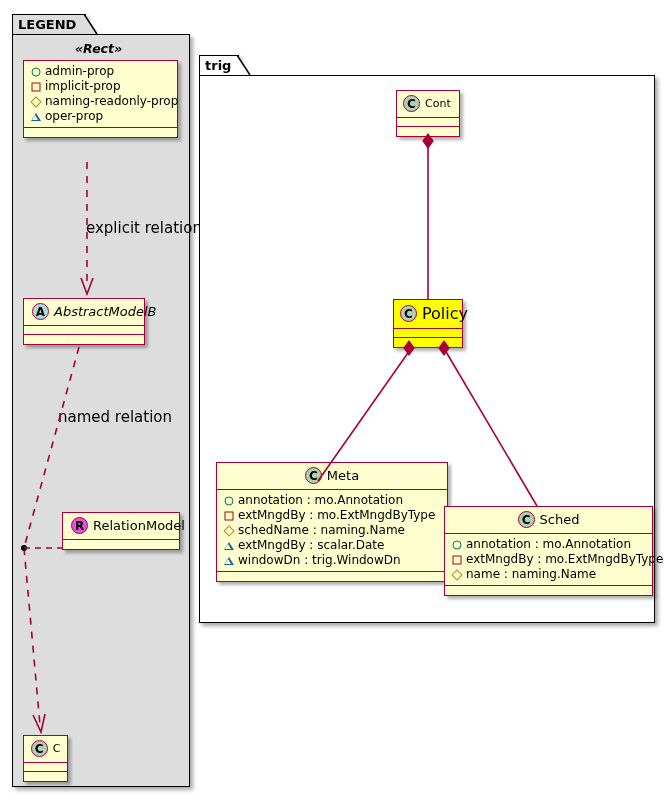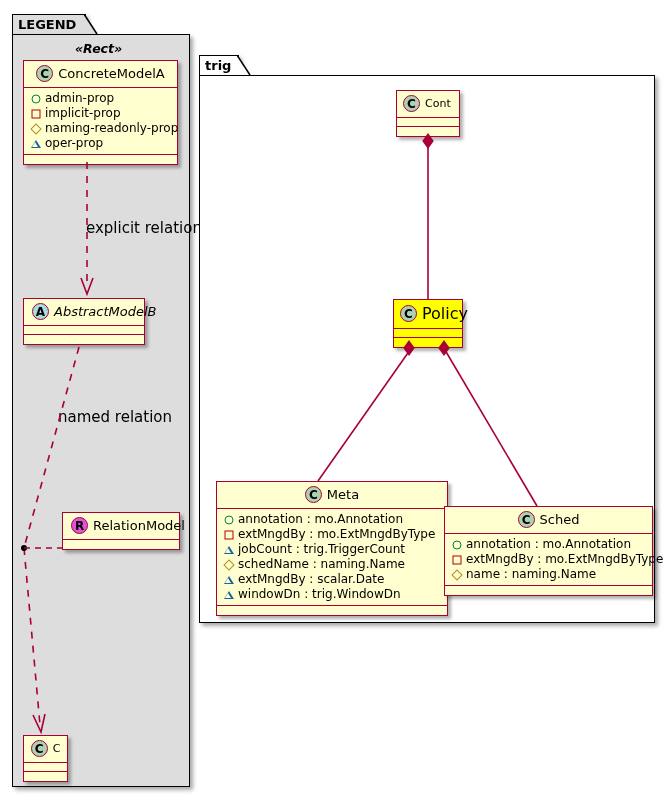--- a/index.html
+++ b/index.html
@@ -219,23 +219,20 @@
           <path d="M13,20 L13,21" stroke="#000000" stroke-width="1.5" fill="none"></path>
         </svg>
       </span>
     </div>
     <div class="pkg-body shadow-b" style="left:12px; top:34px; width:178px; height:753px;"></div>
   </div>
 
   <div class="stereotype" style="left:75px; top:41px;">«Rect»</div>
 
   <div class="cls" style="left:23px; top:60px; width:155px;">
-    <div class="cls-head">
-      <span class="badge c">C</span><span class="name">ConcreteModelA</span>
-    </div>
     <div class="cls-attrs">
       <div class="attr">
         <span class="vis circle">
             <i></i>
           </span>
         <span>admin-prop</span>
       </div>
       <div class="attr">
         <span class="vis square">
             <i></i>
@@ -307,42 +304,36 @@
   </div>
 
   <div class="cls highlight" style="left:393px; top:299px; width:70px;">
     <div class="cls-head" style="padding:4px 6px 5px 6px;">
       <span class="badge c">C</span><span class="name" style="font-size:16px;">Policy</span>
     </div>
     <div class="cls-attrs empty"></div>
     <div class="cls-methods"></div>
   </div>
 
-  <div class="cls" style="left:216px; top:481px; width:232px;">
+  <div class="cls" style="left:216px; top:462px; width:232px;">
     <div class="cls-head">
       <span class="badge c">C</span><span class="name">Meta</span>
     </div>
     <div class="cls-attrs">
       <div class="attr">
         <span class="vis circle">
             <i></i>
           </span>
         <span>annotation : mo.Annotation</span>
       </div>
       <div class="attr">
         <span class="vis square">
             <i></i>
           </span>
         <span>extMngdBy : mo.ExtMngdByType</span>
-      </div>
-      <div class="attr">
-        <span class="vis triangle">
-            <i></i>
-          </span>
-        <span>jobCount : trig.TriggerCount</span>
       </div>
       <div class="attr">
         <span class="vis diamond">
             <i></i>
           </span>
         <span>schedName : naming.Name</span>
       </div>
       <div class="attr">
         <span class="vis triangle">
             <i></i>

